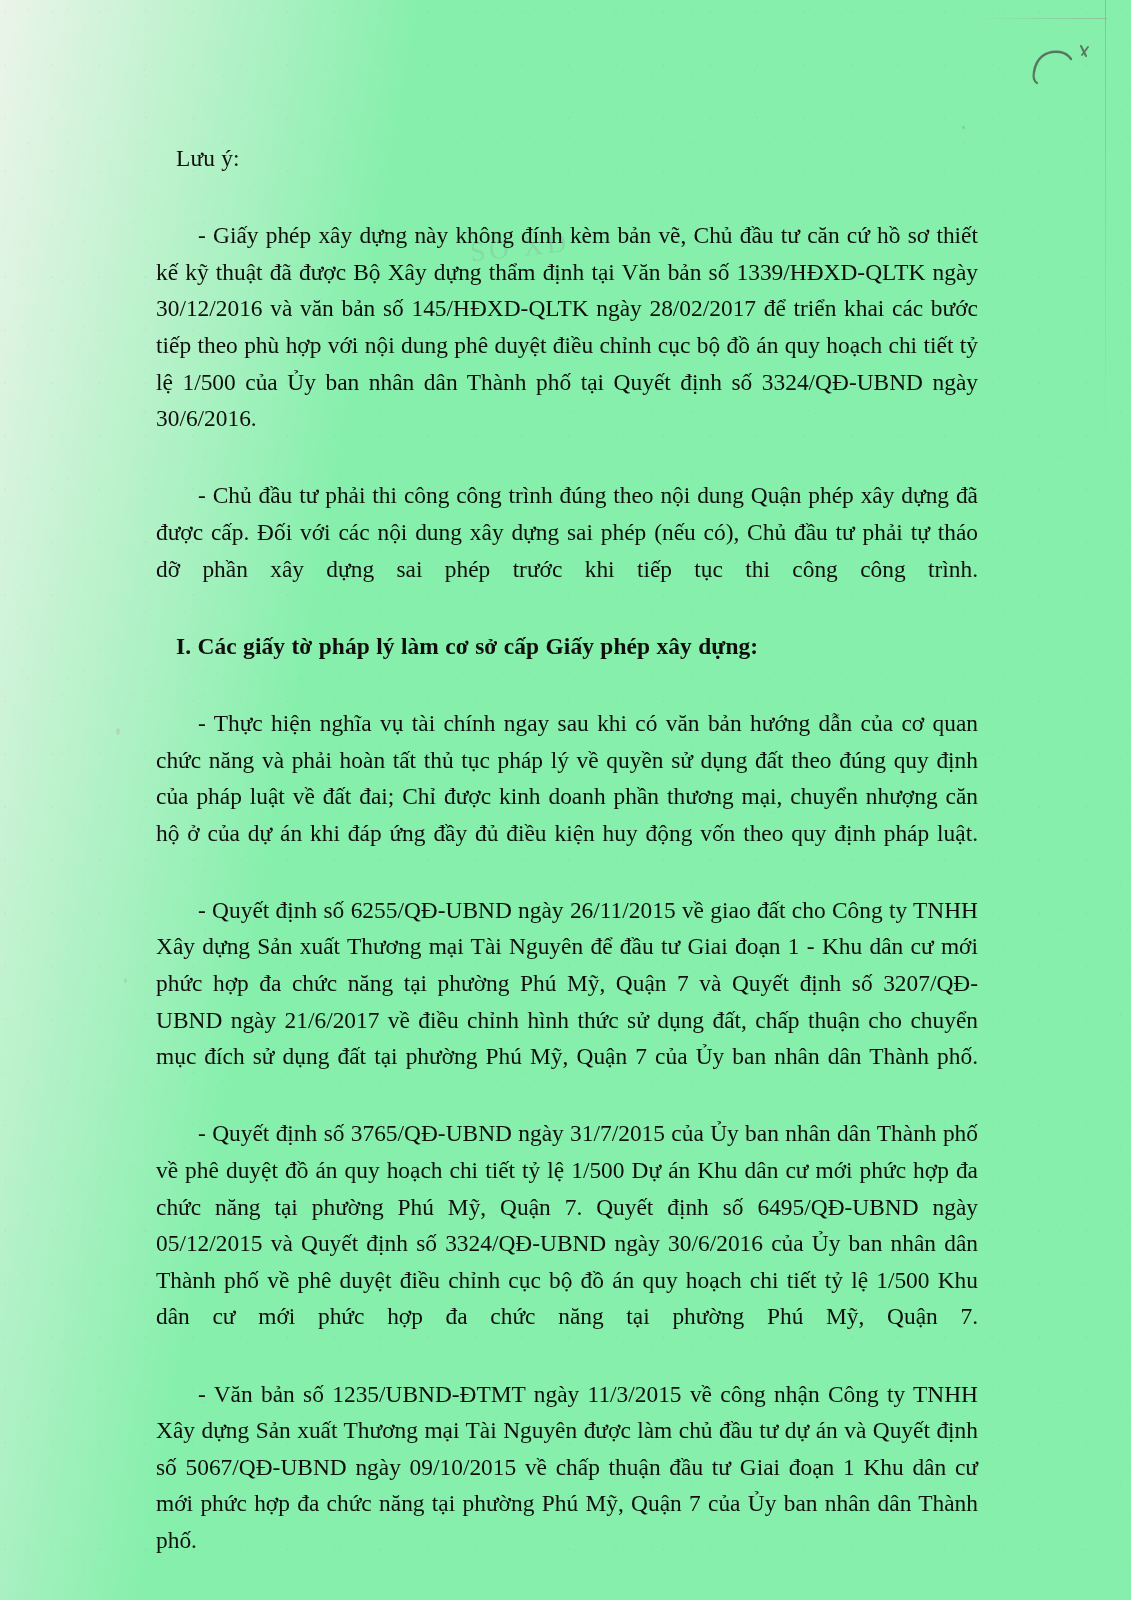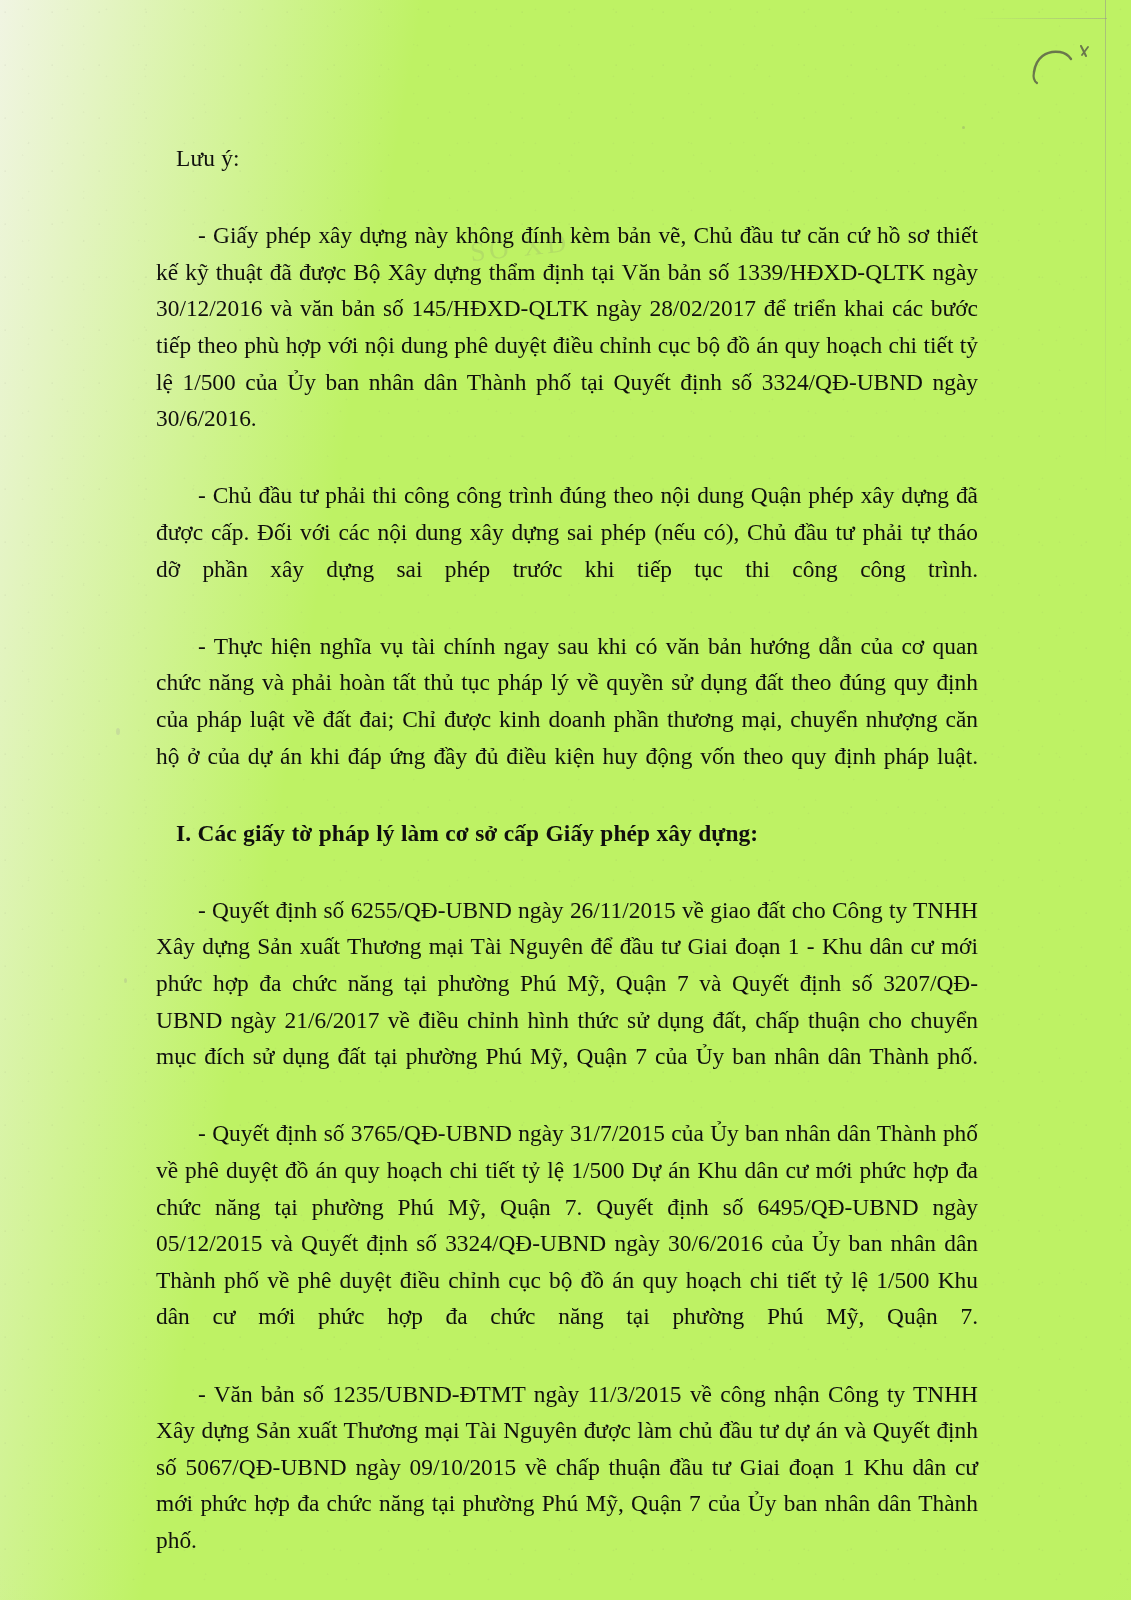--- a/index.html
+++ b/index.html
@@ -7,21 +7,21 @@
     margin: 0;
     padding: 0;
     background: #6e6e6e;
   }
 
   .page {
     position: relative;
     width: 1131px;
     height: 1600px;
     margin: 0 auto;
-    background: #bef264;
+    background: #86efac;
     overflow: hidden;
     font-family: "Liberation Serif", "DejaVu Serif", serif;
     color: #100f0d;
     box-sizing: border-box;
   }
 
   
   .scan-tint {
     position: absolute;
     inset: 0;
@@ -162,23 +162,23 @@
   <span class="speck" style="left:962px; top:126px; width:3px; height:3px;"></span>
   <span class="speck" style="left:778px; top:1022px; width:3px; height:4px;"></span>
   <span class="speck" style="left:826px; top:1018px; width:3px; height:4px;"></span>
 
   <div class="body-text">
 
     <p class="para heading" style="font-weight:normal; text-indent:24px;">Lưu ý:</p>
 
     <p class="para">- Giấy phép xây dựng này không đính kèm bản vẽ, Chủ đầu tư căn cứ hồ sơ thiết kế kỹ thuật đã được Bộ Xây dựng thẩm định tại Văn bản số 1339/HĐXD-QLTK ngày 30/12/2016 và văn bản số 145/HĐXD-QLTK ngày 28/02/2017 để triển khai các bước tiếp theo phù hợp với nội dung phê duyệt điều chỉnh cục bộ đồ án quy hoạch chi tiết tỷ lệ 1/500 của Ủy ban nhân dân Thành phố tại Quyết định số 3324/QĐ-UBND ngày 30/6/2016.</p>
     <p class="para">- Chủ đầu tư phải thi công công trình đúng theo nội dung Quận phép xây dựng đã được cấp. Đối với các nội dung xây dựng sai phép (nếu có), Chủ đầu tư phải tự tháo dỡ phần xây dựng sai phép trước khi tiếp tục thi công công trình.</p>
+    <p class="para heading">I. Các giấy tờ pháp lý làm cơ sở cấp Giấy phép xây dựng:</p>
+
     <p class="para">- Thực hiện nghĩa vụ tài chính ngay sau khi có văn bản hướng dẫn của cơ quan chức năng và phải hoàn tất thủ tục pháp lý về quyền sử dụng đất theo đúng quy định của pháp luật về đất đai; Chỉ được kinh doanh phần thương mại, chuyển nhượng căn hộ ở của dự án khi đáp ứng đầy đủ điều kiện huy động vốn theo quy định pháp luật.</p>
-
-    <p class="para heading">I. Các giấy tờ pháp lý làm cơ sở cấp Giấy phép xây dựng:</p>
 
     <p class="para">- Quyết định số 6255/QĐ-UBND ngày 26/11/2015 về giao đất cho Công ty TNHH Xây dựng Sản xuất Thương mại Tài Nguyên để đầu tư Giai đoạn 1 - Khu dân cư mới phức hợp đa chức năng tại phường Phú Mỹ, Quận 7 và Quyết định số 3207/QĐ-UBND ngày 21/6/2017 về điều chỉnh hình thức sử dụng đất, chấp thuận cho chuyển mục đích sử dụng đất tại phường Phú Mỹ, Quận 7 của Ủy ban nhân dân Thành phố.</p>
     <p class="para">- Quyết định số 3765/QĐ-UBND ngày 31/7/2015 của Ủy ban nhân dân Thành phố về phê duyệt đồ án quy hoạch chi tiết tỷ lệ 1/500 Dự án Khu dân cư mới phức hợp đa chức năng tại phường Phú Mỹ, Quận 7. Quyết định số 6495/QĐ-UBND ngày 05/12/2015 và Quyết định số 3324/QĐ-UBND ngày 30/6/2016 của Ủy ban nhân dân Thành phố về phê duyệt điều chỉnh cục bộ đồ án quy hoạch chi tiết tỷ lệ 1/500 Khu dân cư mới phức hợp đa chức năng tại phường Phú Mỹ, Quận 7.</p>
     <p class="para">- Văn bản số 1235/UBND-ĐTMT ngày 11/3/2015 về công nhận Công ty TNHH Xây dựng Sản xuất Thương mại Tài Nguyên được làm chủ đầu tư dự án và Quyết định số 5067/QĐ-UBND ngày 09/10/2015 về chấp thuận đầu tư Giai đoạn 1 Khu dân cư mới phức hợp đa chức năng tại phường Phú Mỹ, Quận 7 của Ủy ban nhân dân Thành phố.</p>
     <p class="para">Giấy chứng nhận thẩm duyệt thiết kế về phòng cháy và chữa cháy số 4179/TD-PCCC-P6 ngày 02/12/2016 và Văn bản số 4177/PCCC&amp;CNCH-P6 ngày 02/12/2016 của Cục Cảnh sát phòng cháy chữa cháy và Cứu nạn cứu hộ.</p>
 
   </div>
 </div>
 
 </body></html>

